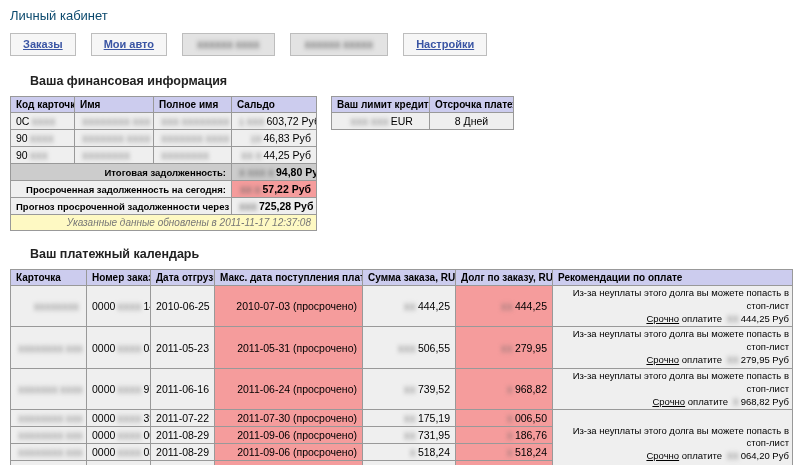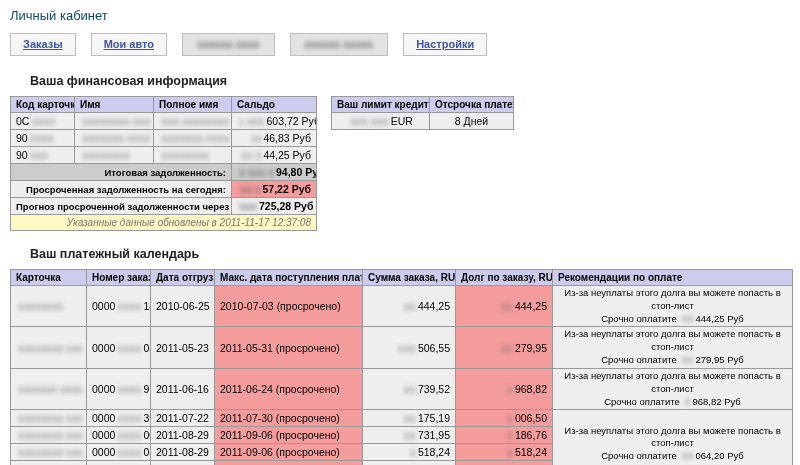--- a/index.html
+++ b/index.html
@@ -49,26 +49,26 @@
   .sum-val { font-weight:bold; }
   .footnote td {
     background:#fef9c3; color:#777; font-style:italic; text-align:right;
     font-size:10px; white-space:nowrap;
   }
 
   .credit-table { width:182px; }
   .credit-table td { text-align:center; }
 
   .cal-table { width:782px; }
-  .cal-table td { white-space:nowrap; }
+  .cal-table td { white-space:nowrap;text-align:right; }
   .rec {
     text-align:center; font-size:9.5px; white-space:normal !important;
     line-height:1.35; padding:1px 3px;
   }
-  .rec .lnk { color:#000; cursor:pointer; }
+  .rec .lnk { text-decoration:underline; color:#000; cursor:pointer; }
   .overdue-cell { background:#f59c9c; }
   .card-cell .m { font-size:8.5px; }
 </style>
 </head>
 <body>
 
 <div class="wrap">
 
   <div class="page-title">Личный кабинет</div>
 

